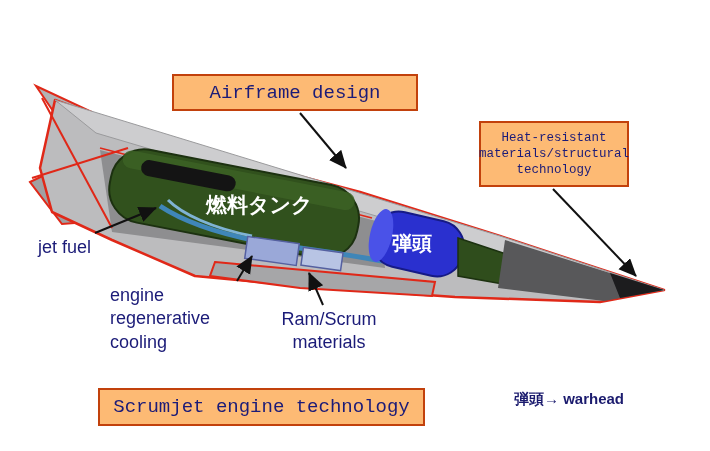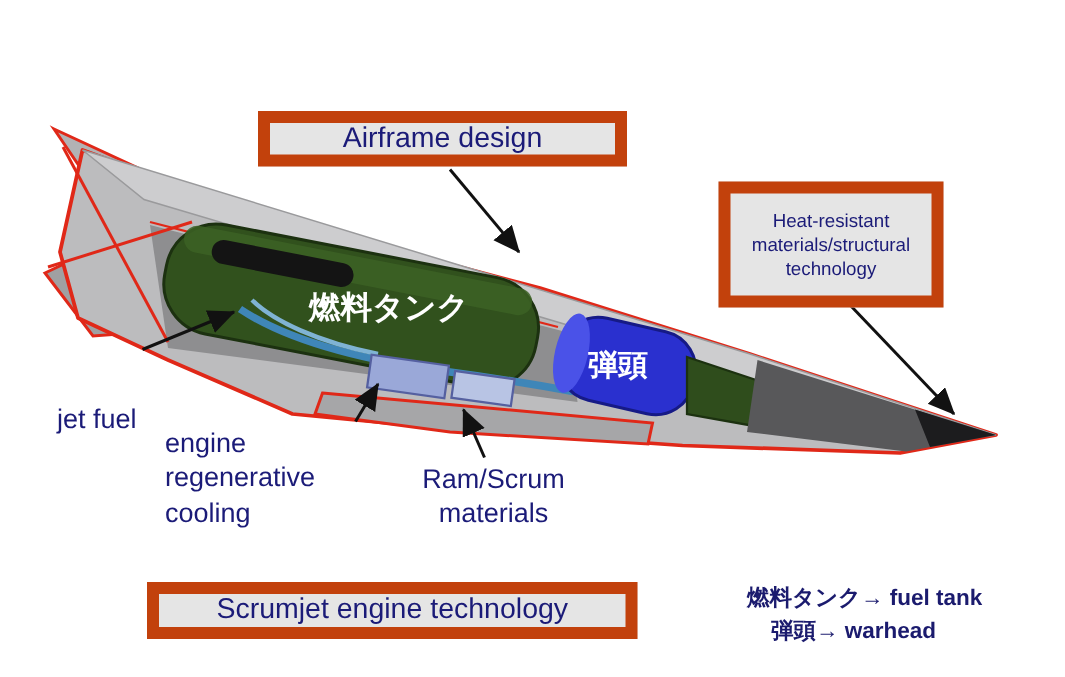--- a/index.html
+++ b/index.html
@@ -2,29 +2,29 @@
 <html><head>
 <meta charset="utf-8">
 <style>
   html,body{margin:0;padding:0;background:#fff;}
   .diagram{
     position:relative;width:710px;height:451px;background:#ffffff;
     font-family:"Liberation Sans",sans-serif;overflow:hidden;
   }
   .diagram svg{position:absolute;left:0;top:0;}
   .label-box{
-    position:absolute;border:8px solid #c2410c;background:#e5e5e5;
+    position:absolute;border:2px solid #c2410c;background:#fdba74;
     color:#1b1b78;display:flex;align-items:center;justify-content:center;
-    text-align:center;box-sizing:border-box;
+    text-align:center;box-sizing:border-box;font-family:Liberation Mono, monospace;
   }
   .box-airframe{left:172px;top:74px;width:246px;height:37px;font-size:19px;font-weight:500;}
-  .box-heat{left:479px;top:121px;width:150px;height:84px;font-size:12.5px;line-height:1.3;font-weight:500;padding:14px 6px;}
+  .box-heat{left:479px;top:121px;width:150px;height:66px;font-size:12.5px;line-height:1.3;font-weight:500;padding:14px 6px;}
   .box-scrumjet{left:98px;top:388px;width:327px;height:38px;font-size:19px;font-weight:500;}
   .free-label{position:absolute;color:#1b1b78;font-size:18px;line-height:1.3;}
-  .lbl-jetfuel{left:38px;top:236px;width:100px;margin-top:32px;}
+  .lbl-jetfuel{left:38px;top:236px;width:100px;}
   .lbl-cooling{left:110px;top:284px;width:138px;text-align:left;}
   .lbl-ram{left:258px;top:308px;width:142px;text-align:center;}
   .legend{position:absolute;left:498px;top:388px;color:#1b1b6e;font-size:15px;font-weight:bold;line-height:1.45;}
   .legend .l2{margin-left:16px;}
 </style>
 </head>
 <body>
 
 <div class="diagram">
 
@@ -95,17 +95,16 @@
 
   <div class="label-box box-scrumjet">
     <span>Scrumjet engine technology</span>
   </div>
 
   <div class="free-label lbl-jetfuel">jet fuel</div>
   <div class="free-label lbl-cooling">engine regenerative cooling</div>
   <div class="free-label lbl-ram">Ram/Scrum materials</div>
 
   <div class="legend">
-    <div class="l1">燃料タンク→ fuel tank</div>
     <div class="l2">弾頭→ warhead</div>
   </div>
 
 </div>
 
 </body></html>

